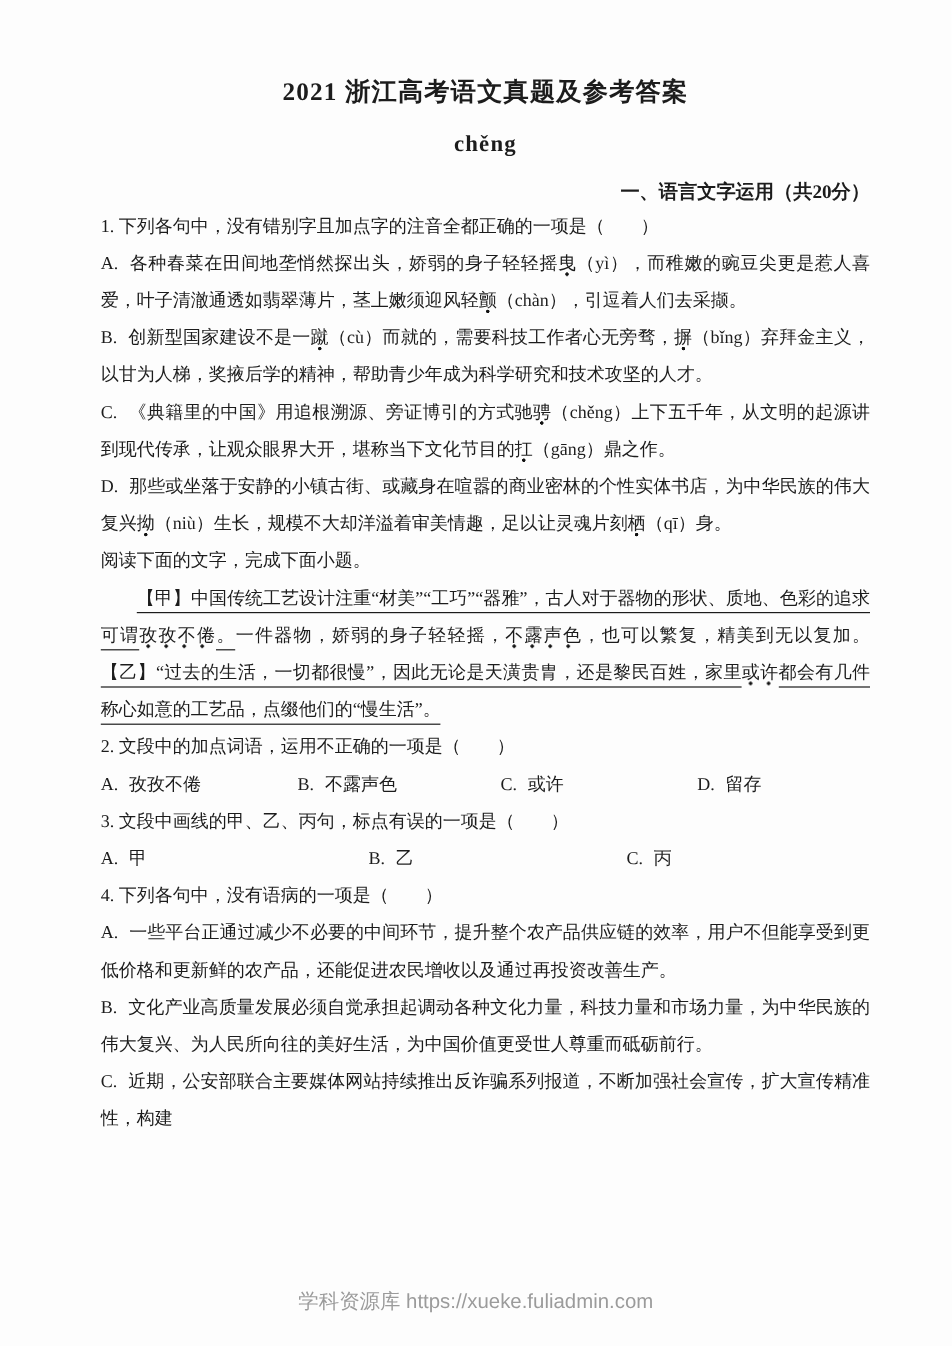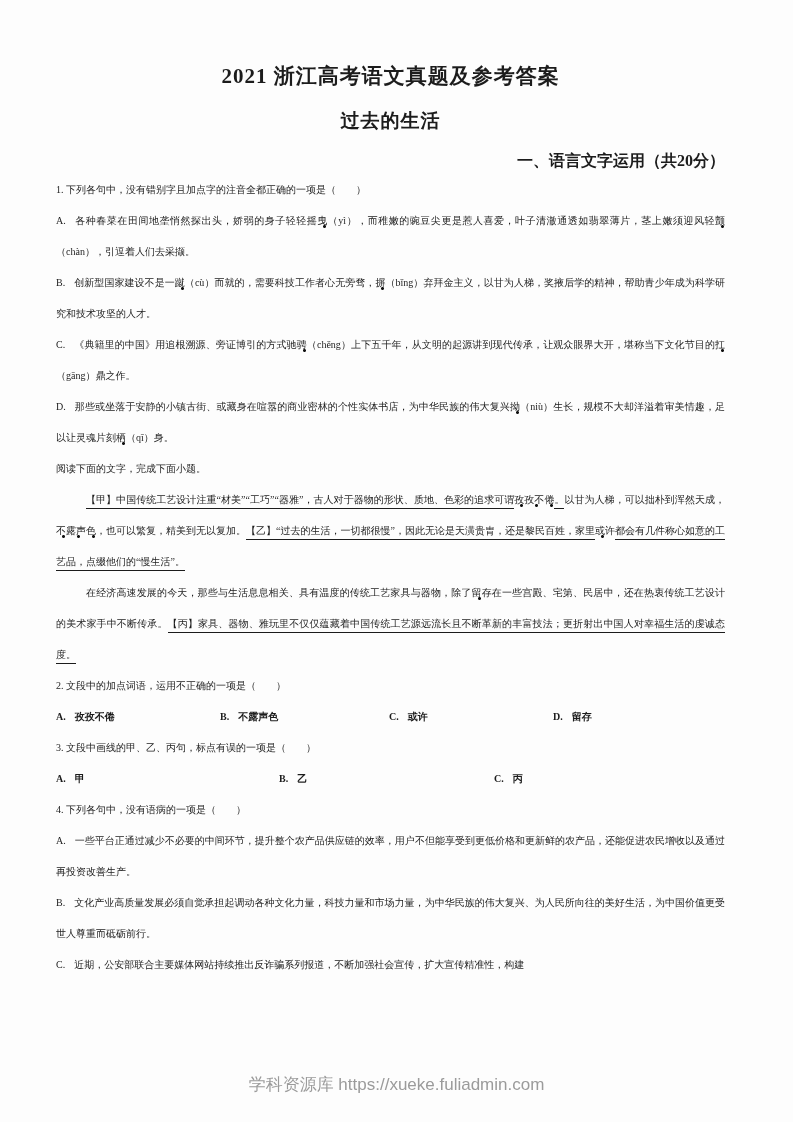--- a/index.html
+++ b/index.html
@@ -2,88 +2,87 @@
 <html><head>
 <meta charset="utf-8">
 <style>
   html,body { margin:0; padding:0; background:#ffffff; }
   .page {
     position:relative;
     width:793px; height:1122px;
     margin:0 auto;
     background:#fdfdfd;
     box-sizing:border-box;
-    padding:62px 68px 0 56px;
+    padding:62px 68px 0 84px;
     font-family:"Liberation Serif","DejaVu Serif",serif;
     color:#1c1c1c;
     overflow:hidden;
   }
   .doc-title {
     margin:0; text-align:center;
     font-size:21px; line-height:28px; font-weight:bold;
     letter-spacing:1px;
   }
   .doc-subtitle {
     margin:18px 0 0; text-align:center;
     font-size:19px; line-height:26px; font-weight:bold;
     letter-spacing:1px;
   }
   .section-heading {
     margin:14px 0 0;
     font-size:16px; line-height:26px; font-weight:bold;text-align:right;
   }
   .para {
     margin:0;
-    font-size:10px; line-height:31px;
+    font-size:15px; line-height:31px;
     text-align:justify;
   }
   .indent { text-indent:30px; }
   .opt-label { margin-right:9px; }
   
   .seg-u { border-bottom:1px solid #1c1c1c; padding-bottom:3px; }
   
   .seg-d {
     padding-bottom:3px;
     background-image:radial-gradient(circle, #111 1.2px, rgba(0,0,0,0) 1.7px);
     background-size:15px 5px;
     background-repeat:repeat-x;
     background-position:0 100%;
   }
-  .opts-row { white-space:nowrap;font-weight:bold; }
+  .opts-row { white-space:nowrap; }
   .opt-cell { display:inline-block; }
   .q2c1 { width:164px; } .q2c2 { width:169px; } .q2c3 { width:164px; }
   .q3c1 { width:223px; } .q3c2 { width:215px; }
   .footer {
     position:absolute; left:0; right:0; bottom:26px;
     text-align:center;
     font-family:"Liberation Sans","DejaVu Sans",sans-serif;
     font-size:17px; color:#9b9b9b;
   }
 </style>
 </head>
 <body>
 
 <div class="page">
 
   <h1 class="doc-title">2021 浙江高考语文真题及参考答案</h1>
-  <h2 class="doc-subtitle">过去的生活</h2>
+  <h2 class="doc-subtitle">chěng</h2>
 
   <h3 class="section-heading">一、语言文字运用（共20分）</h3>
 
   <p class="para">1. 下列各句中，没有错别字且加点字的注音全都正确的一项是（　　）</p>
 
   <p class="para"><span class="opt-label">A.</span><span><span>各种春菜在田间地垄悄然探出头，娇弱的身子轻轻摇</span><span class="seg-d">曳</span><span>（yì），而稚嫩的豌豆尖更是惹人喜爱，叶子清澈通透如翡翠薄片，茎上嫩须迎风轻</span><span class="seg-d">颤</span><span>（chàn），引逗着人们去采撷。</span></span></p>
   <p class="para"><span class="opt-label">B.</span><span><span>创新型国家建设不是一</span><span class="seg-d">蹴</span><span>（cù）而就的，需要科技工作者心无旁骛，</span><span class="seg-d">摒</span><span>（bǐng）弃拜金主义，以甘为人梯，奖掖后学的精神，帮助青少年成为科学研究和技术攻坚的人才。</span></span></p>
   <p class="para"><span class="opt-label">C.</span><span><span>《典籍里的中国》用追根溯源、旁证博引的方式驰</span><span class="seg-d">骋</span><span>（chěng）上下五千年，从文明的起源讲到现代传承，让观众眼界大开，堪称当下文化节目的</span><span class="seg-d">扛</span><span>（gāng）鼎之作。</span></span></p>
   <p class="para"><span class="opt-label">D.</span><span><span>那些或坐落于安静的小镇古街、或藏身在喧嚣的商业密林的个性实体书店，为中华民族的伟大复兴</span><span class="seg-d">拗</span><span>（niù）生长，规模不大却洋溢着审美情趣，足以让灵魂片刻</span><span class="seg-d">栖</span><span>（qī）身。</span></span></p>
 
   <p class="para">阅读下面的文字，完成下面小题。</p>
 
-  <p class="para indent"><span class="seg-u">【甲】中国传统工艺设计注重“材美”“工巧”“器雅”，古人对于器物的形状、质地、色彩的追求可谓</span><span class="seg-d">孜孜不倦</span><span class="seg-u">。</span><span>以甘为人梯，可以拙朴到浑然天成，</span><span class="seg-d">不露声色</span><span>，也可以繁复，精美到无以复加。</span><span class="seg-u">【乙】“过去的生活，一切都很慢”，因此无论是天潢贵胄，还是黎民百姓，家里</span><span class="seg-d">或许</span><span class="seg-u">都会有几件称心如意的工艺品，点缀他们的“慢生活”。</span></p>
-  <p class="para indent"><span>在经济高速发展的今天，那些与生活息息相关、具有温度的传统工艺家具与器物，除了</span><span class="seg-d">留存</span><span>在一些宫殿、宅第、民居中，还在热衷传统工艺设计的美术家手中不断传承。</span><span class="seg-u">【丙】家具、器物、雅玩里不仅仅蕴藏着中国传统工艺源远流长且不断革新的丰富技法；更折射出中国人对幸福生活的虔诚态度。</span></p>
+  <p class="para indent"><span class="seg-u">【甲】中国传统工艺设计注重“材美”“工巧”“器雅”，古人对于器物的形状、质地、色彩的追求可谓</span><span class="seg-d">孜孜不倦</span><span class="seg-u">。</span><span>一件器物，娇弱的身子轻轻摇，</span><span class="seg-d">不露声色</span><span>，也可以繁复，精美到无以复加。</span><span class="seg-u">【乙】“过去的生活，一切都很慢”，因此无论是天潢贵胄，还是黎民百姓，家里</span><span class="seg-d">或许</span><span class="seg-u">都会有几件称心如意的工艺品，点缀他们的“慢生活”。</span></p>
 
   <p class="para">2. 文段中的加点词语，运用不正确的一项是（　　）</p>
   <p class="para opts-row">
     <span class="opt-cell q2c1"><span class="opt-label">A.</span><span>孜孜不倦</span></span><span class="opt-cell q2c2"><span class="opt-label">B.</span><span>不露声色</span></span><span class="opt-cell q2c3"><span class="opt-label">C.</span><span>或许</span></span><span class="opt-cell"><span class="opt-label">D.</span><span>留存</span></span>
   </p>
 
   <p class="para">3. 文段中画线的甲、乙、丙句，标点有误的一项是（　　）</p>
   <p class="para opts-row">
     <span class="opt-cell q3c1"><span class="opt-label">A.</span><span>甲</span></span><span class="opt-cell q3c2"><span class="opt-label">B.</span><span>乙</span></span><span class="opt-cell"><span class="opt-label">C.</span><span>丙</span></span>
   </p>

